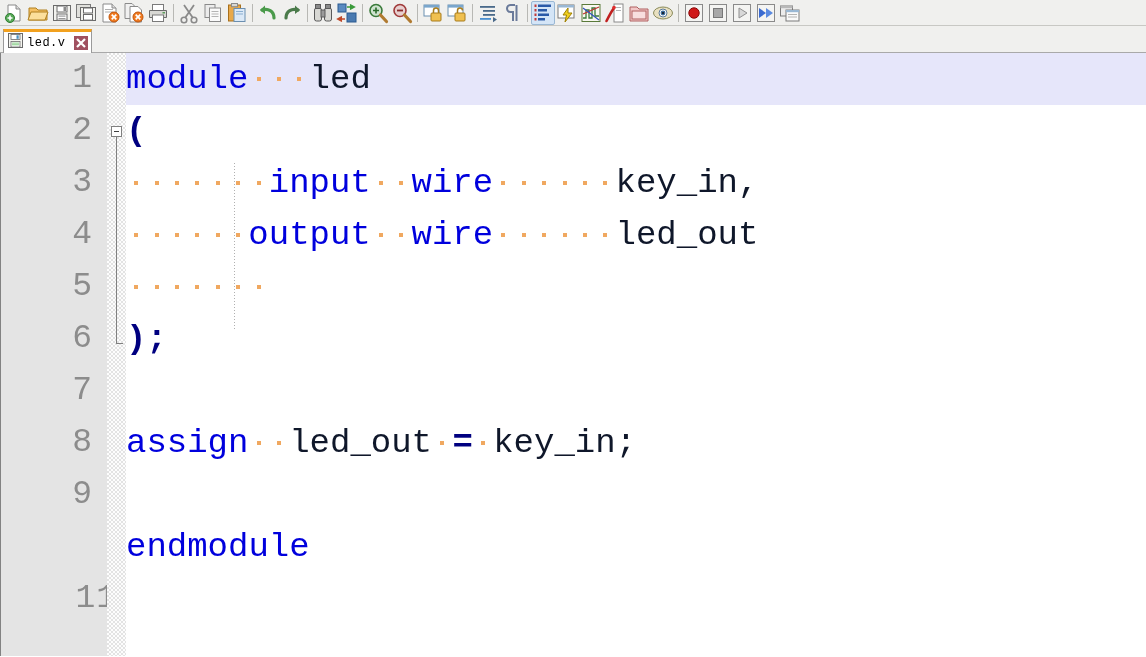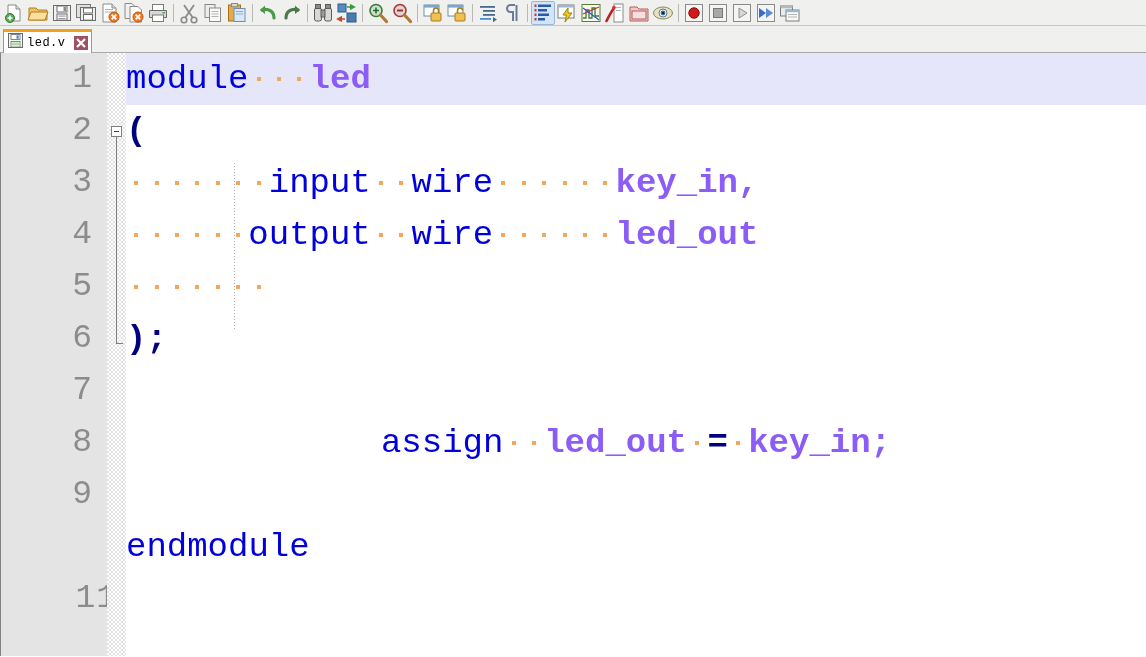--- a/index.html
+++ b/index.html
@@ -140,21 +140,21 @@
     right: 0;
     height: 52px;
     line-height: 52px;
     font-family: "Liberation Mono", monospace;
     font-size: 34px;
     white-space: pre;
     color: #1a1a1a;
   }
   .kw  { color: #0000dd; font-weight: normal; }
   .op  { color: #000080; font-weight: bold; }
-  .id  { color: #8b5cf6; font-weight: bold; }
+  .id  { color: #0f172a; font-weight: normal; }
 
   
   .sp {
     display: inline-block;
     position: relative;
     width: 1ch;
   }
   .sp::before {
     content: "";
     position: absolute;
@@ -561,18 +561,18 @@
     </div>
   <div id="overlay">
       <div class="hl" style="top: 0px;"></div>
       <div class="codeline" style="top: 0px;"><span class="kw">module</span><span class="sp"> </span><span class="sp"> </span><span class="sp"> </span><span class="id">led</span></div>
       <div class="codeline" style="top: 52px;"><span class="op">(</span></div>
       <div class="codeline" style="top: 104px;"><span class="sp"> </span><span class="sp"> </span><span class="sp"> </span><span class="sp"> </span><span class="sp"> </span><span class="sp"> </span><span class="sp"> </span><span class="kw">input</span><span class="sp"> </span><span class="sp"> </span><span class="kw">wire</span><span class="sp"> </span><span class="sp"> </span><span class="sp"> </span><span class="sp"> </span><span class="sp"> </span><span class="sp"> </span><span class="id">key_in,</span></div>
       <div class="codeline" style="top: 156px;"><span class="sp"> </span><span class="sp"> </span><span class="sp"> </span><span class="sp"> </span><span class="sp"> </span><span class="sp"> </span><span class="kw">output</span><span class="sp"> </span><span class="sp"> </span><span class="kw">wire</span><span class="sp"> </span><span class="sp"> </span><span class="sp"> </span><span class="sp"> </span><span class="sp"> </span><span class="sp"> </span><span class="id">led_out</span></div>
       <div class="codeline" style="top: 208px;"><span class="sp"> </span><span class="sp"> </span><span class="sp"> </span><span class="sp"> </span><span class="sp"> </span><span class="sp"> </span><span class="sp"> </span></div>
       <div class="codeline" style="top: 260px;"><span class="op">);</span></div>
       <div class="codeline" style="top: 312px;"></div>
-      <div class="codeline" style="top: 364px; text-align: center;"><span class="kw">assign</span><span class="sp"> </span><span class="sp"> </span><span class="id">led_out</span><span class="sp"> </span><span class="op">=</span><span class="sp"> </span><span class="id">key_in;</span></div>
+      <div class="codeline" style="top: 364px;"><span class="kw">assign</span><span class="sp"> </span><span class="sp"> </span><span class="id">led_out</span><span class="sp"> </span><span class="op">=</span><span class="sp"> </span><span class="id">key_in;</span></div>
       <div class="codeline" style="top: 416px;"></div>
       <div class="codeline" style="top: 468px;"><span class="kw">endmodule</span></div>
       <div class="codeline" style="top: 520px;"></div>
     </div>
 </div>
 
 </body></html>

